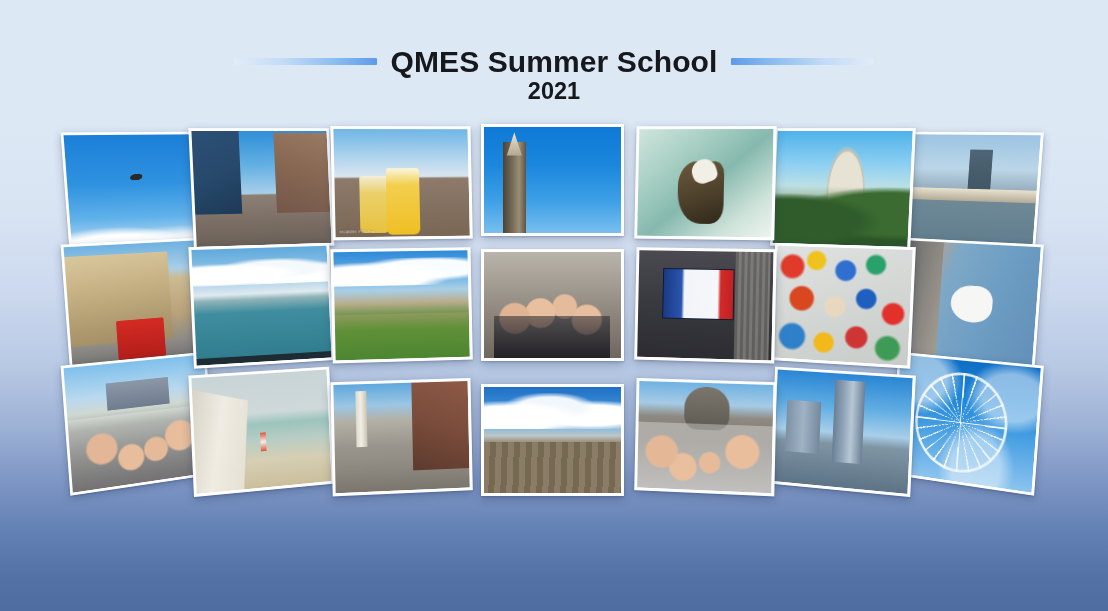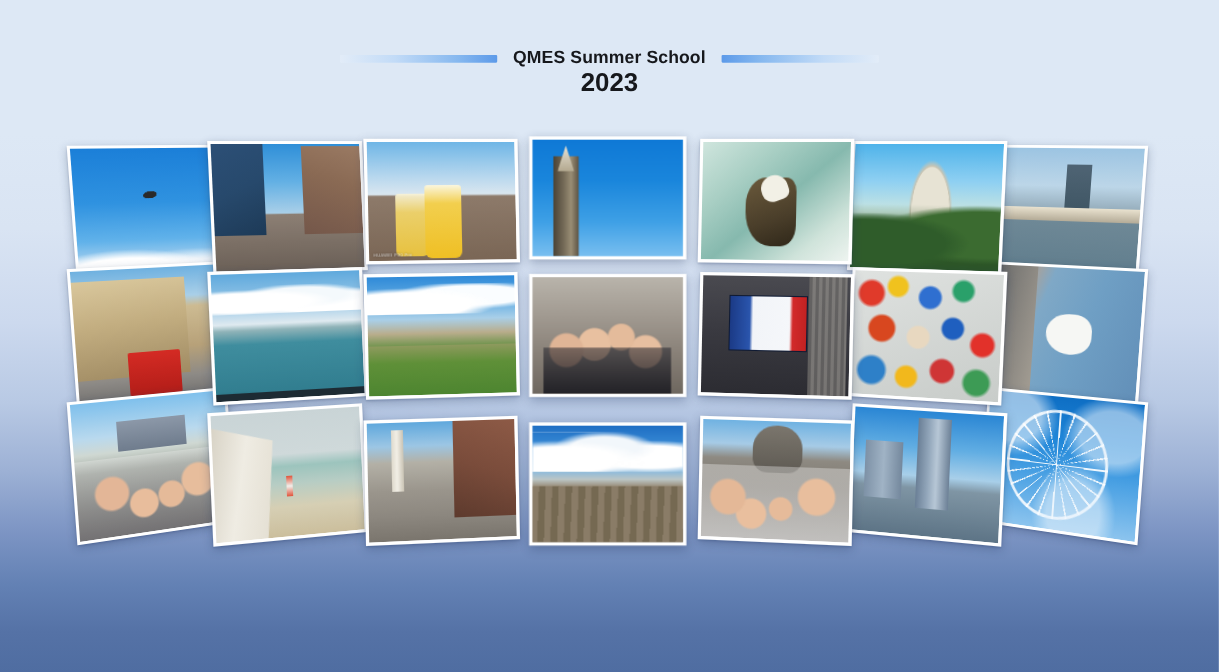--- a/index.html
+++ b/index.html
@@ -33,21 +33,21 @@
     display:flex;align-items:center;justify-content:center;gap:14px;
   }
   .deco-bar{height:7px;width:143px;border-radius:1px;}
   .deco-left{
     background:linear-gradient(90deg,#e2ecf8 0%,#c2dbf7 35%,#86b8ef 75%,#5c9ae9 100%);
   }
   .deco-right{
     background:linear-gradient(90deg,#5c9ae9 0%,#86b8ef 25%,#c2dbf7 65%,#e2ecf8 100%);
   }
   #title-text{
-    font-size:16px;font-weight:bold;color:#16181c;
+    font-size:30px;font-weight:bold;color:#16181c;
     letter-spacing:.1px;line-height:1.17;white-space:nowrap;
   }
   #title-year{
     font-size:23.5px;font-weight:bold;color:#16181c;
     line-height:1.17;margin-top:-1px;
   }
 
   
   #wall{
     position:absolute;left:0;top:0;width:1108px;height:611px;
@@ -268,21 +268,21 @@
 <body>
 
 <div id="slide">
 
   <div id="title-block">
     <div id="title-row">
       <div class="deco-bar deco-left"></div>
       <div id="title-text">QMES Summer School</div>
       <div class="deco-bar deco-right"></div>
     </div>
-    <div id="title-year">2023</div>
+    <div id="title-year">2021</div>
   </div>
 
   <div id="wall">
       <div class="tile" style="width: 168px; height: 146px; left: -6px; top: 107px; transform: translateZ(-210px) rotateY(34deg) rotateZ(-4.2deg); z-index: 11;">
         <div class="ph p-gull" title="Seagull flying in blue sky"></div>
       </div>
       <div class="tile" style="width: 150px; height: 128px; left: 167px; top: 116px; transform: translateZ(-100px) rotateY(22deg) rotateZ(-2.6deg); z-index: 12;">
         <div class="ph p-hands" title="Hands raised making heart shapes between city buildings"></div>
       </div>
       <div class="tile" style="width: 143px; height: 116px; left: 326.5px; top: 122px; transform: translateZ(-34px) rotateY(10deg) rotateZ(-1.2deg); z-index: 13;">

